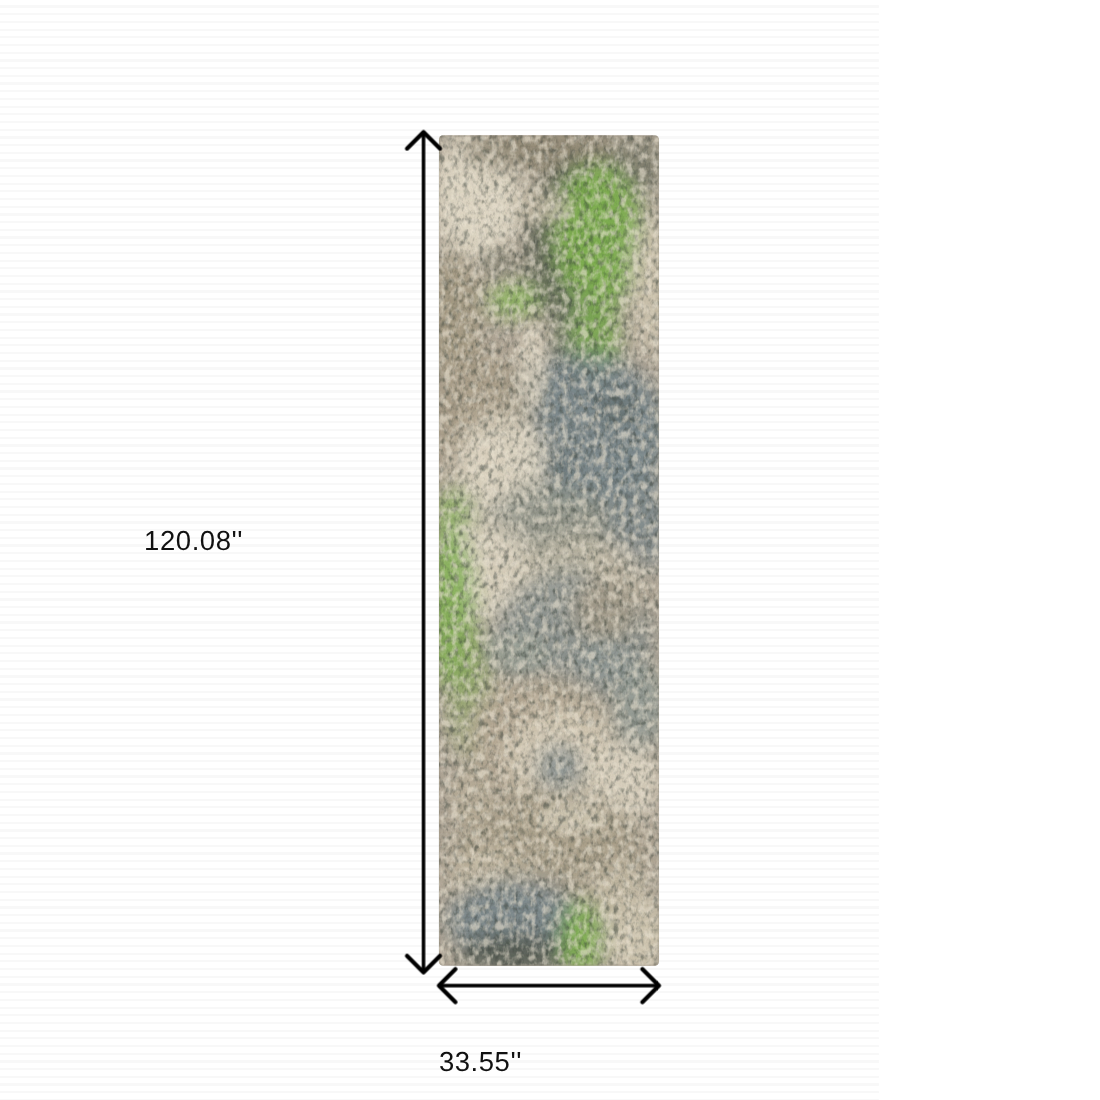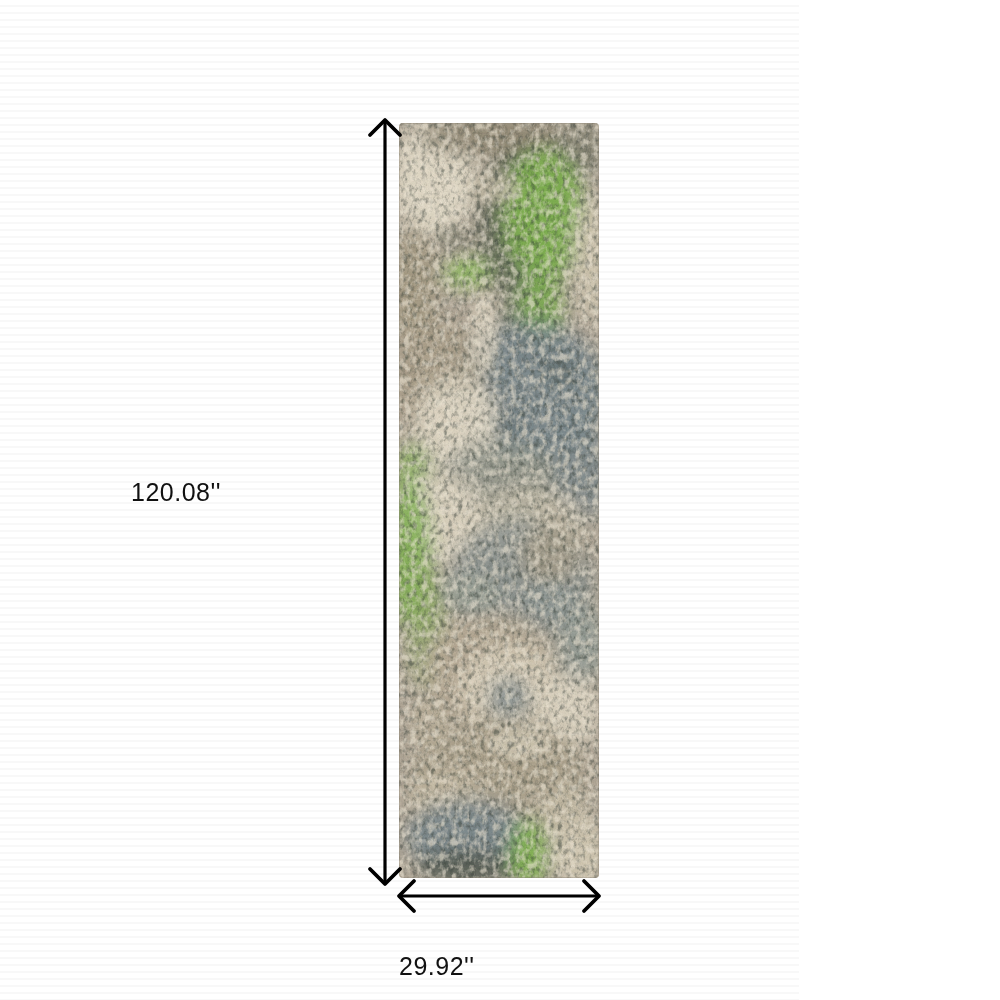--- a/index.html
+++ b/index.html
@@ -161,15 +161,15 @@
   <svg class="arrow-svg h-arrow" viewBox="0 0 208 38">
     <g stroke="#000000" fill="none" stroke-linecap="round" stroke-linejoin="round">
       <line x1="6" y1="19" x2="202" y2="19" stroke-width="3.2"></line>
       <path d="M19 4 L4 19 L19 34" stroke-width="3.8"></path>
       <path d="M189 4 L204 19 L189 34" stroke-width="3.8"></path>
     </g>
   </svg>
 
   <div class="dim-label height-label">120.08''</div>
 
-  <div class="dim-label width-label">29.92''</div>
+  <div class="dim-label width-label">33.55''</div>
 
 </div>
 
 </body></html>

